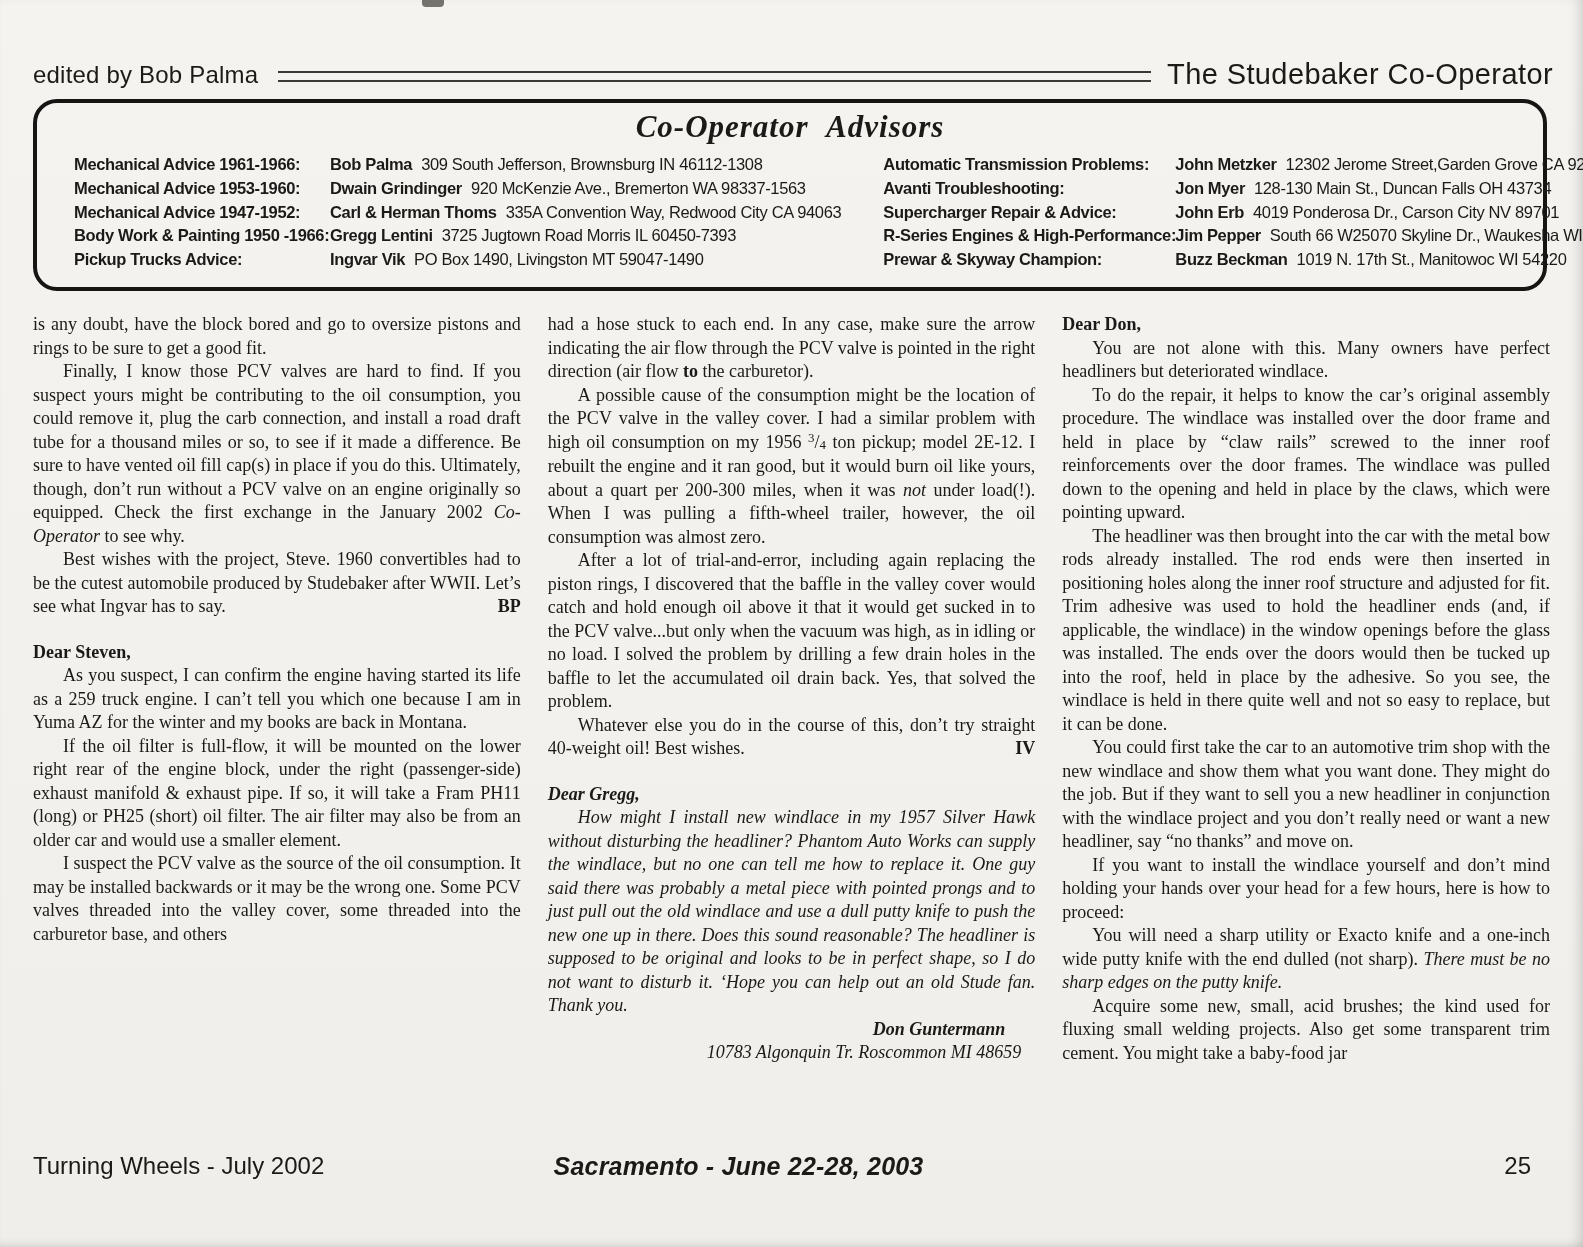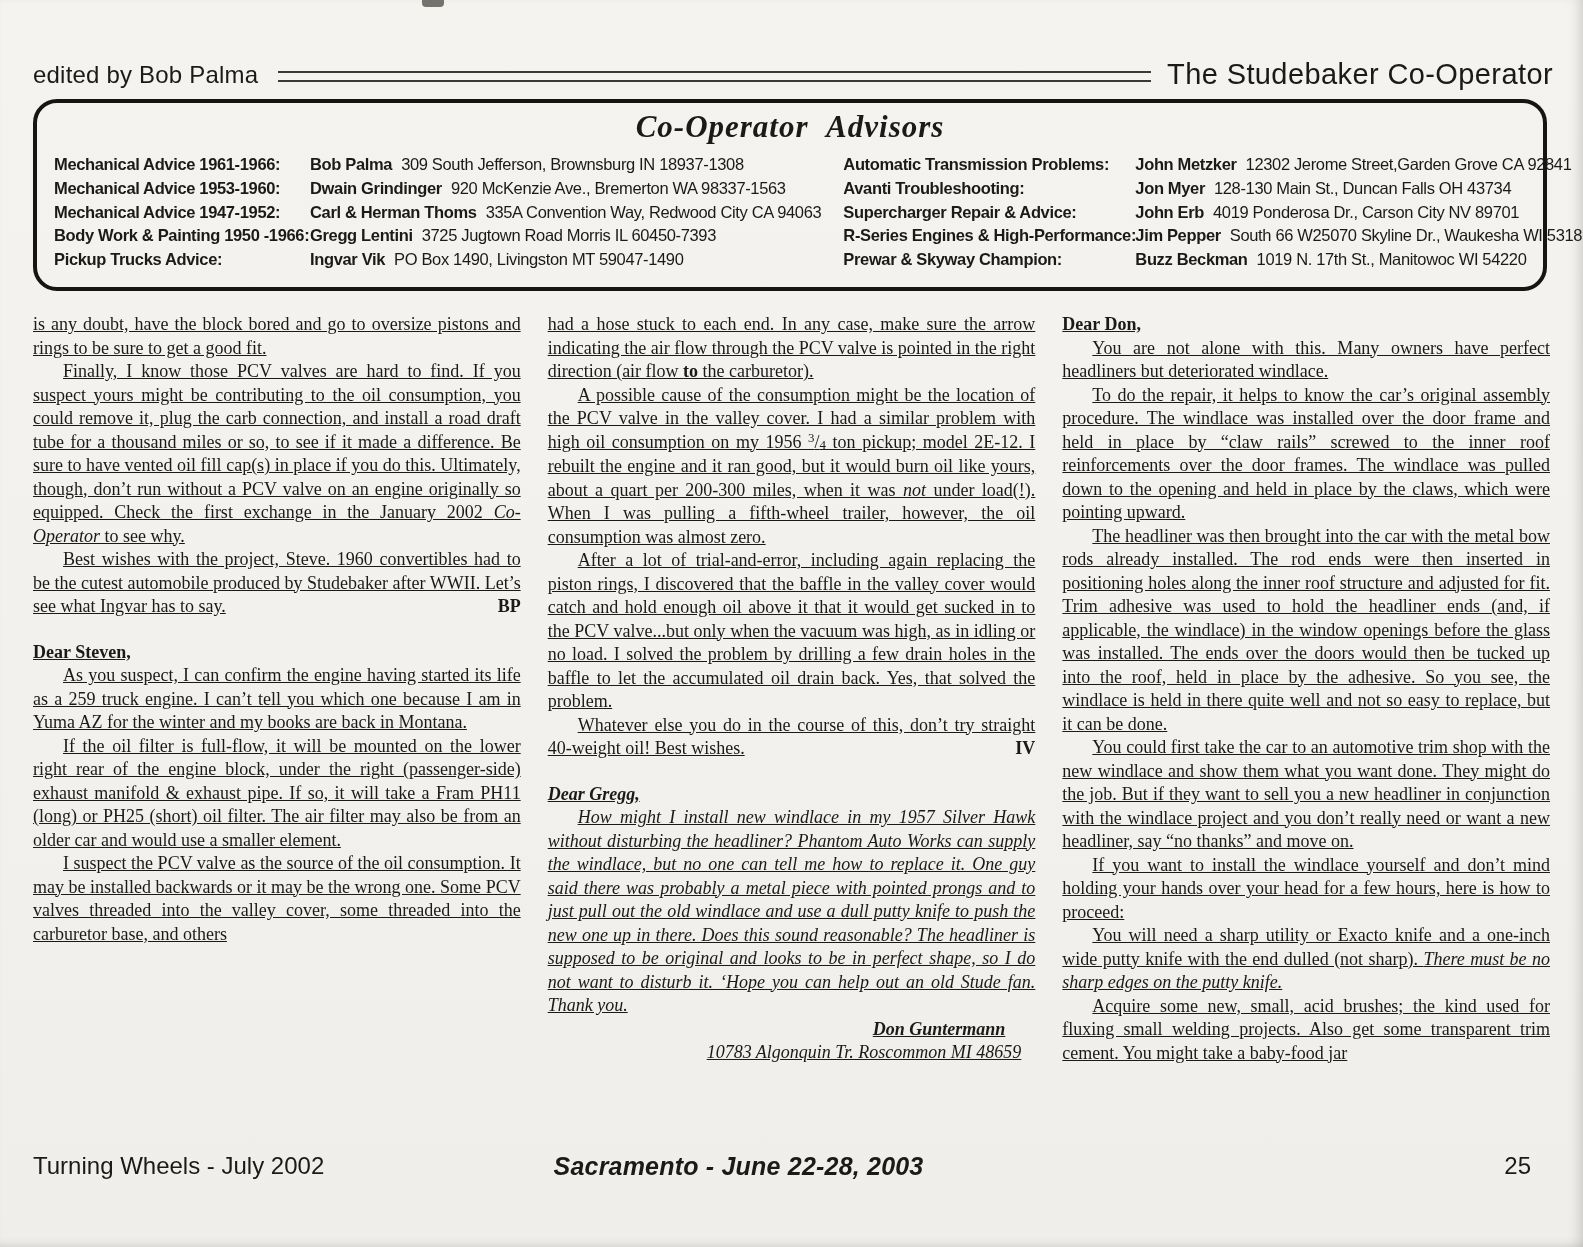--- a/index.html
+++ b/index.html
@@ -49,33 +49,33 @@
     margin:2px 0 8px 0;
   }
   .advisors-grid{
     display:grid;grid-template-columns:1fr 1.05fr;column-gap:22px;
   }
   .advisor-row{
     display:flex;align-items:baseline;
     font-size:16.5px;line-height:23.8px;
     letter-spacing:-0.35px;white-space:nowrap;
   }
-  .advisor-topic{font-weight:bold;flex:none;}
+  .advisor-topic{font-weight:bold;flex:none;margin-left:20px;}
   .advisors-left .advisor-topic{width:256px;}
   .advisors-right .advisor-topic{width:292px;}
   .advisor-name{font-weight:bold;margin-right:9px;flex:none;}
   .advisor-addr{font-weight:normal;}
   
   .columns{
     position:absolute;top:313px;left:33px;right:33px;
     display:grid;grid-template-columns:1fr 1fr 1fr;column-gap:27px;
     font-size:18px;line-height:23.5px;
     text-align:justify;
   }
-  .para{text-align:justify;text-decoration:underline;}
+  .para{text-align:justify;}
   .para.ind{text-indent:30px;}
   .para.it{font-style:italic;}
   .heading{font-weight:bold;margin-top:22px;text-align:left;}
   .heading.it{font-style:italic;}
   .col > .heading:first-child{margin-top:0;}
   .sig{float:right;font-weight:bold;font-style:normal;}
   .sig-line{font-weight:bold;font-style:italic;text-align:right;padding-right:30px;text-indent:0;}
   .addr-line{font-style:italic;text-align:right;padding-right:14px;text-indent:0;}
   .sup{font-size:72%;position:relative;top:-0.45em;}
   .sub{font-size:72%;position:relative;top:0.12em;}
@@ -103,21 +103,21 @@
     <span class="masthead-title">The Studebaker Co-Operator</span>
   </div>
 
   <div class="advisors-box">
     <div class="advisors-title">Co-Operator Advisors</div>
     <div class="advisors-grid">
       <div class="advisors-left">
           <div class="advisor-row">
             <span class="advisor-topic">Mechanical Advice 1961-1966:</span>
             <span class="advisor-name">Bob Palma</span>
-            <span class="advisor-addr">309 South Jefferson,  Brownsburg IN 18937-1308</span>
+            <span class="advisor-addr">309 South Jefferson,  Brownsburg IN 46112-1308</span>
           </div>
           <div class="advisor-row">
             <span class="advisor-topic">Mechanical Advice 1953-1960:</span>
             <span class="advisor-name">Dwain Grindinger</span>
             <span class="advisor-addr">920 McKenzie Ave., Bremerton WA 98337-1563</span>
           </div>
           <div class="advisor-row">
             <span class="advisor-topic">Mechanical Advice 1947-1952:</span>
             <span class="advisor-name">Carl &amp; Herman Thoms</span>
             <span class="advisor-addr">335A Convention Way, Redwood City CA 94063</span>

